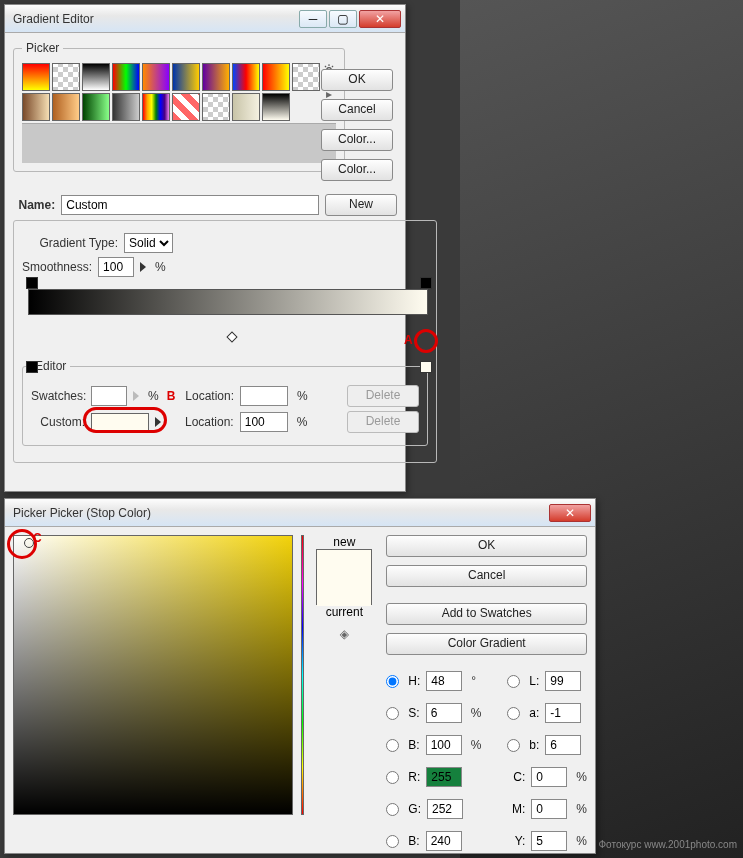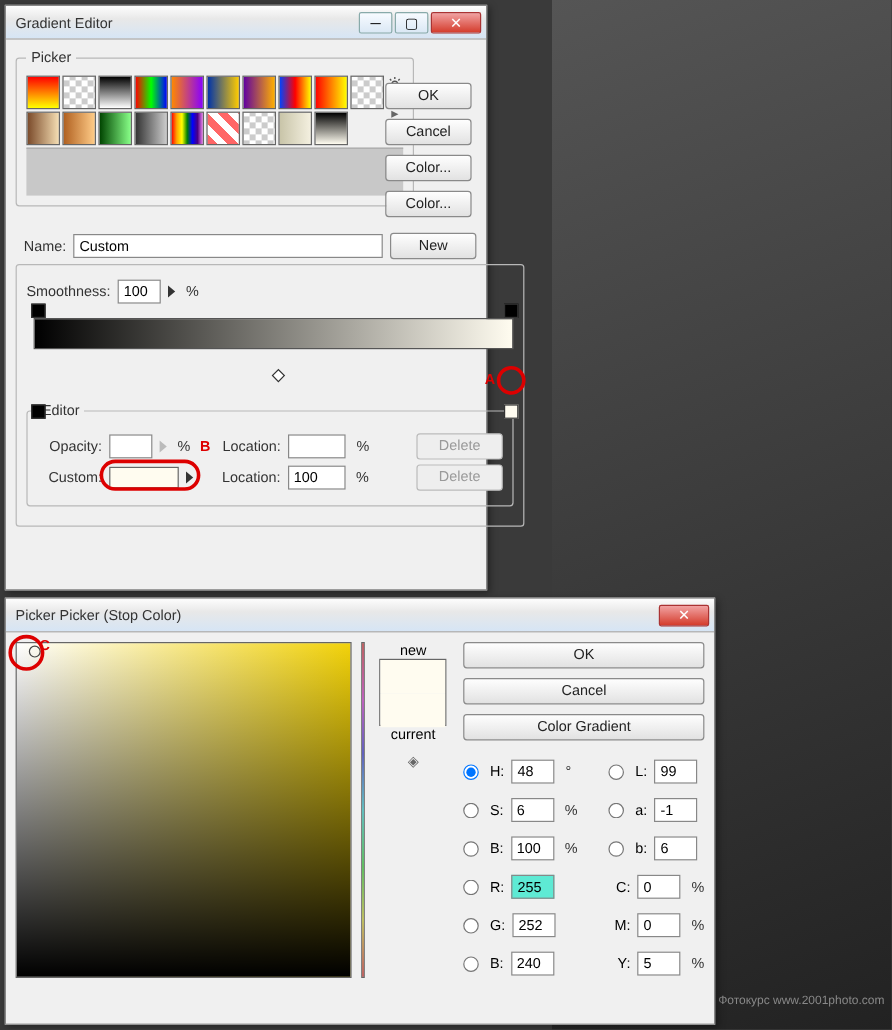--- a/index.html
+++ b/index.html
@@ -1,19 +1,19 @@
 <!DOCTYPE html>
 <html><head>
 <meta charset="utf-8">
 <style>
   * { box-sizing: border-box; font-family: "Segoe UI", Tahoma, sans-serif; font-size: 12px; }
   body { margin: 0; width: 743px; height: 858px; background: #3a3a3a; position: relative; overflow: hidden; }
   .bgimg { position: absolute; left: 460px; top: 0; width: 283px; height: 858px;
            background: linear-gradient(160deg, #555 0%, #222 100%); }
-  .watermark { position: absolute; right: 6px; bottom: 18px; color: #888; font-size: 10px; writing-mode: horizontal-tb; }
+  .watermark { position: absolute; right: 6px; bottom: 8px; color: #888; font-size: 10px; writing-mode: horizontal-tb; }
 
   .dlg { position: absolute; background: #f0f0f0; border: 1px solid #888;
          box-shadow: 2px 2px 6px rgba(0,0,0,.4); }
   .titlebar { height: 28px; background: linear-gradient(#fdfdfd 0%, #e8e8e8 40%, #d6e5f5 100%);
               border-bottom: 1px solid #aaa; display: flex; align-items: center; padding: 0 4px 0 8px; }
   .titlebar .tbtext { flex: 1; color: #333; }
   .tbbtn { width: 28px; height: 18px; margin-left: 2px; border: 1px solid #8aa;
            background: linear-gradient(#f7fbff,#dbe8f5); border-radius: 2px; display:flex; align-items:center; justify-content:center; }
   .tbbtn.close { background: linear-gradient(#f1a2a2,#d43c2c); border-color:#a33; color:#fff; width:42px;}
   .body { padding: 8px; }
@@ -120,26 +120,32 @@
     </fieldset>
 
     <div class="rightstack">
       <span class="btn">OK</span>
       <span class="btn">Cancel</span>
       <span class="btn">Color...</span>
       <span class="btn">Color...</span>
     </div>
 
     <div class="row" style="margin-top:14px;">
-      <label class="lbl" style="width:46px;">Name:</label>
+      <label class="lbl" style="width:46px;font-weight:bold;">Name:</label>
       <input class="txt" style="width: 280px;" value="Custom">
       <span class="btn" style="margin-left:auto;">New</span>
     </div>
 
     <fieldset>
+      <div class="row">
+        <label class="lbl" style="width:96px;">Gradient Type:</label>
+        <select class="sel">
+          <option>Solid</option>
+        </select>
+      </div>
       <div class="row">
         <label class="lbl">Smoothness:</label>
         <input class="txt tiny" value="100" style="">
         <span class="arrow-right"></span>
         <span class="unit">%</span>
       </div>
 
       <div style="position:relative; height:70px;">
         <div class="stopmark top" style="left:4px;background:#000"></div>
         <div class="stopmark top" style="left:398px;background:#000"></div>
@@ -147,21 +153,21 @@
         <div class="stopmark bot" style="left:4px;background:#000"></div>
         <div class="midmark" style="left:206px; top:44px;"></div>
         <div class="stopmark bot" style="left:398px;background:#fffcf0"></div>
         <span class="annot" style="left:382px; top:44px;">A</span>
         <div class="annot-circle" style="left:392px; top:40px; width:24px; height:24px;"></div>
       </div>
 
       <fieldset>
         <legend>Editor</legend>
         <div class="row">
-          <label class="lbl dimlbl" style="width:54px;">Opacity:</label>
+          <label class="lbl dimlbl" style="width:54px;">Swatches:</label>
           <input class="txt tiny" disabled="" value="" style="">
           <span class="arrow-right" style="border-left-color:#bbb;"></span>
           <span class="unit dimlbl">%</span>
           <span class="annot" style="position:static;margin:0 4px 0 2px;">B</span>
           <label class="lbl dimlbl">Location:</label>
           <input class="txt small" disabled="" value="" style="">
           <span class="unit dimlbl">%</span>
           <span class="btn disabled" style="margin-left:auto;">Delete</span>
         </div>
         <div class="row" style="position:relative;">
@@ -201,20 +207,21 @@
           <div class="half" style="background:#fffcf0"></div>
           <div class="half" style="background:#fffcf0"></div>
         </div>
         <span>current</span>
         <span style="margin-top:8px;color:#666;">◈</span>
       </div>
 
       <div style="margin-left:14px; display:flex; flex-direction:column; gap:8px;">
         <span class="btn btnwide">OK</span>
         <span class="btn btnwide">Cancel</span>
+        <span class="btn btnwide" style="margin-top:8px;">Add to Swatches</span>
         <span class="btn btnwide">Color Gradient</span>
 
         <div style="display:flex; gap:26px; margin-top:4px;">
           <div style="display:flex; flex-direction:column; gap:4px;">
             <div class="row">
                 <input type="radio" class="radio" checked="" style="">
                 <label>H:</label>
                 <input class="txt tiny" value="48" style="">
                 <span class="unit">°</span>
               </div>
@@ -226,21 +233,21 @@
               </div>
             <div class="row">
                 <input type="radio" class="radio" style="">
                 <label>B:</label>
                 <input class="txt tiny" value="100" style="">
                 <span class="unit">%</span>
               </div>
             <div class="row">
                 <input type="radio" class="radio" style="">
                 <label>R:</label>
-                <input class="txt tiny" style="background: #5eead4;" value="255">
+                <input class="txt tiny" style="background: #15803d;" value="255">
               </div>
             <div class="row">
                 <input type="radio" class="radio" style="">
                 <label>G:</label>
                 <input class="txt tiny" value="252" style="">
               </div>
             <div class="row">
                 <input type="radio" class="radio" style="">
                 <label>B:</label>
                 <input class="txt tiny" value="240" style="">

